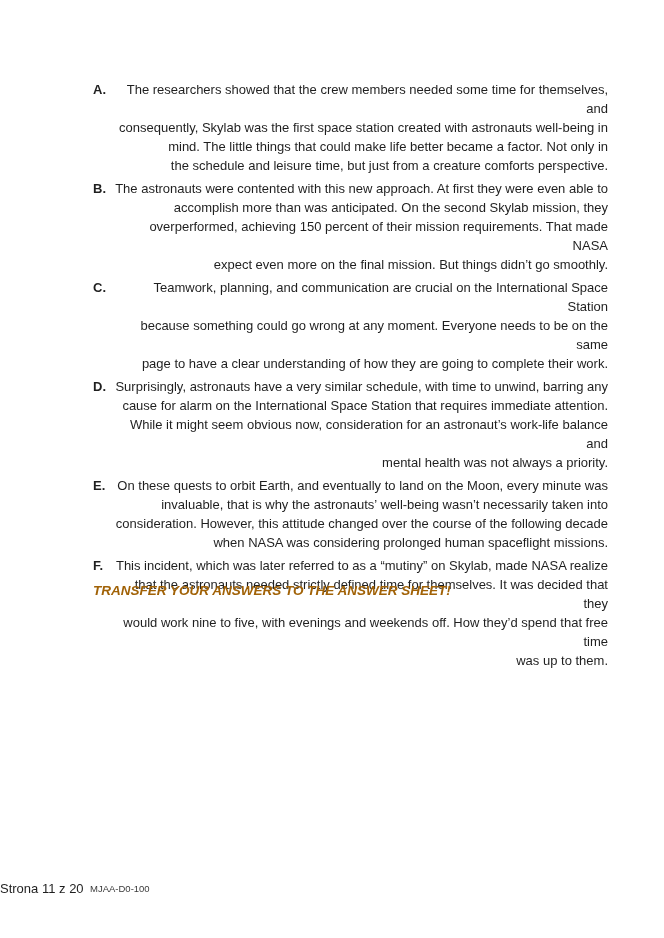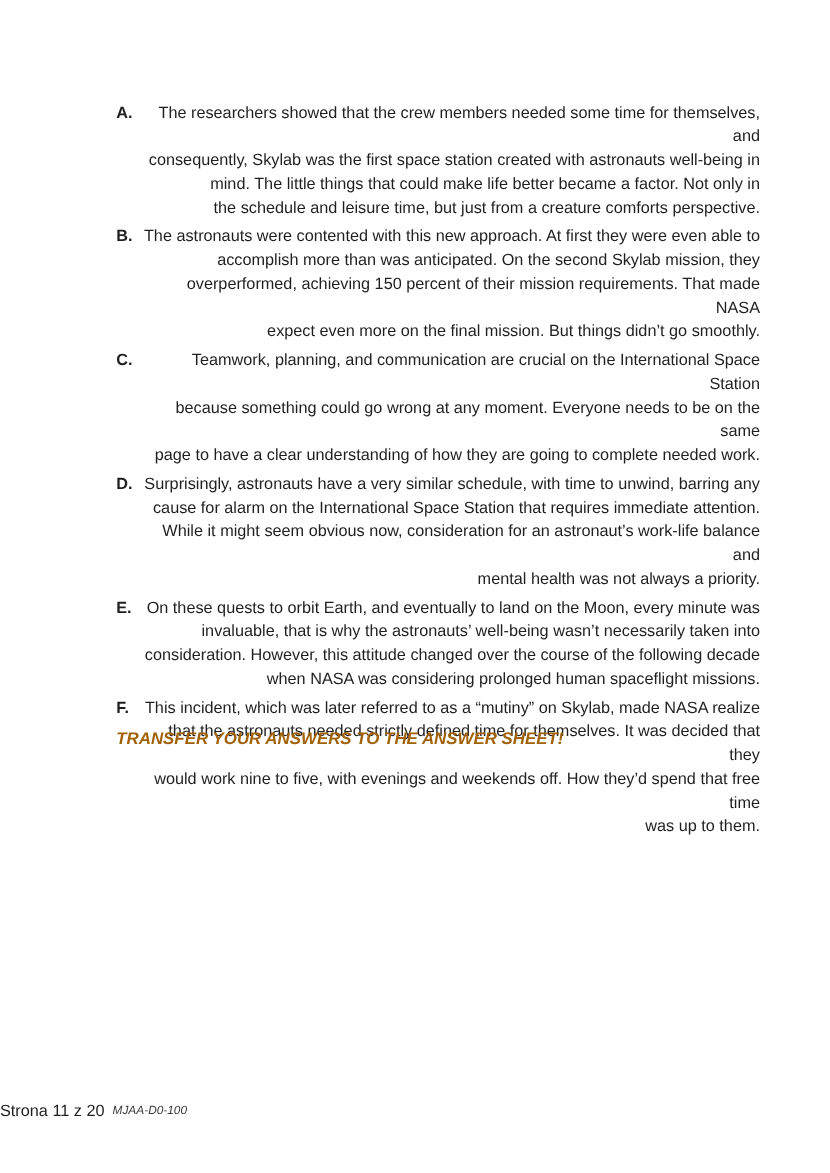--- a/index.html
+++ b/index.html
@@ -49,21 +49,20 @@
     font-style: italic;
     color: #a16207;
   }
   .doc-code {
     position: absolute;
     left: 90px;
     top: 883px;
     font-size: 9.5px;
     line-height: 12px;
     color: #3a3a3a;
-    font-style: italic;
   }
   .page-num {
     position: absolute;
     left: 0;
     top: 881px;
     width: 664px;
     text-align: left;
     font-size: 13px;
     line-height: 16px;
     color: #1f1f1f;
@@ -89,21 +88,21 @@
       <span class="para-text">The astronauts were contented with this new approach. At first they were even able to
 accomplish more than was anticipated. On the second Skylab mission, they
 overperformed, achieving 150 percent of their mission requirements. That made NASA
 expect even more on the final mission. But things didn’t go smoothly.</span>
     </div>
 
     <div class="para">
       <span class="para-label">C.</span>
       <span class="para-text">Teamwork, planning, and communication are crucial on the International Space Station
 because something could go wrong at any moment. Everyone needs to be on the same
-page to have a clear understanding of how they are going to complete needed work.</span>
+page to have a clear understanding of how they are going to complete their work.</span>
     </div>
 
     <div class="para">
       <span class="para-label">D.</span>
       <span class="para-text">Surprisingly, astronauts have a very similar schedule, with time to unwind, barring any
 cause for alarm on the International Space Station that requires immediate attention.
 While it might seem obvious now, consideration for an astronaut’s work-life balance and
 mental health was not always a priority.</span>
     </div>
 

